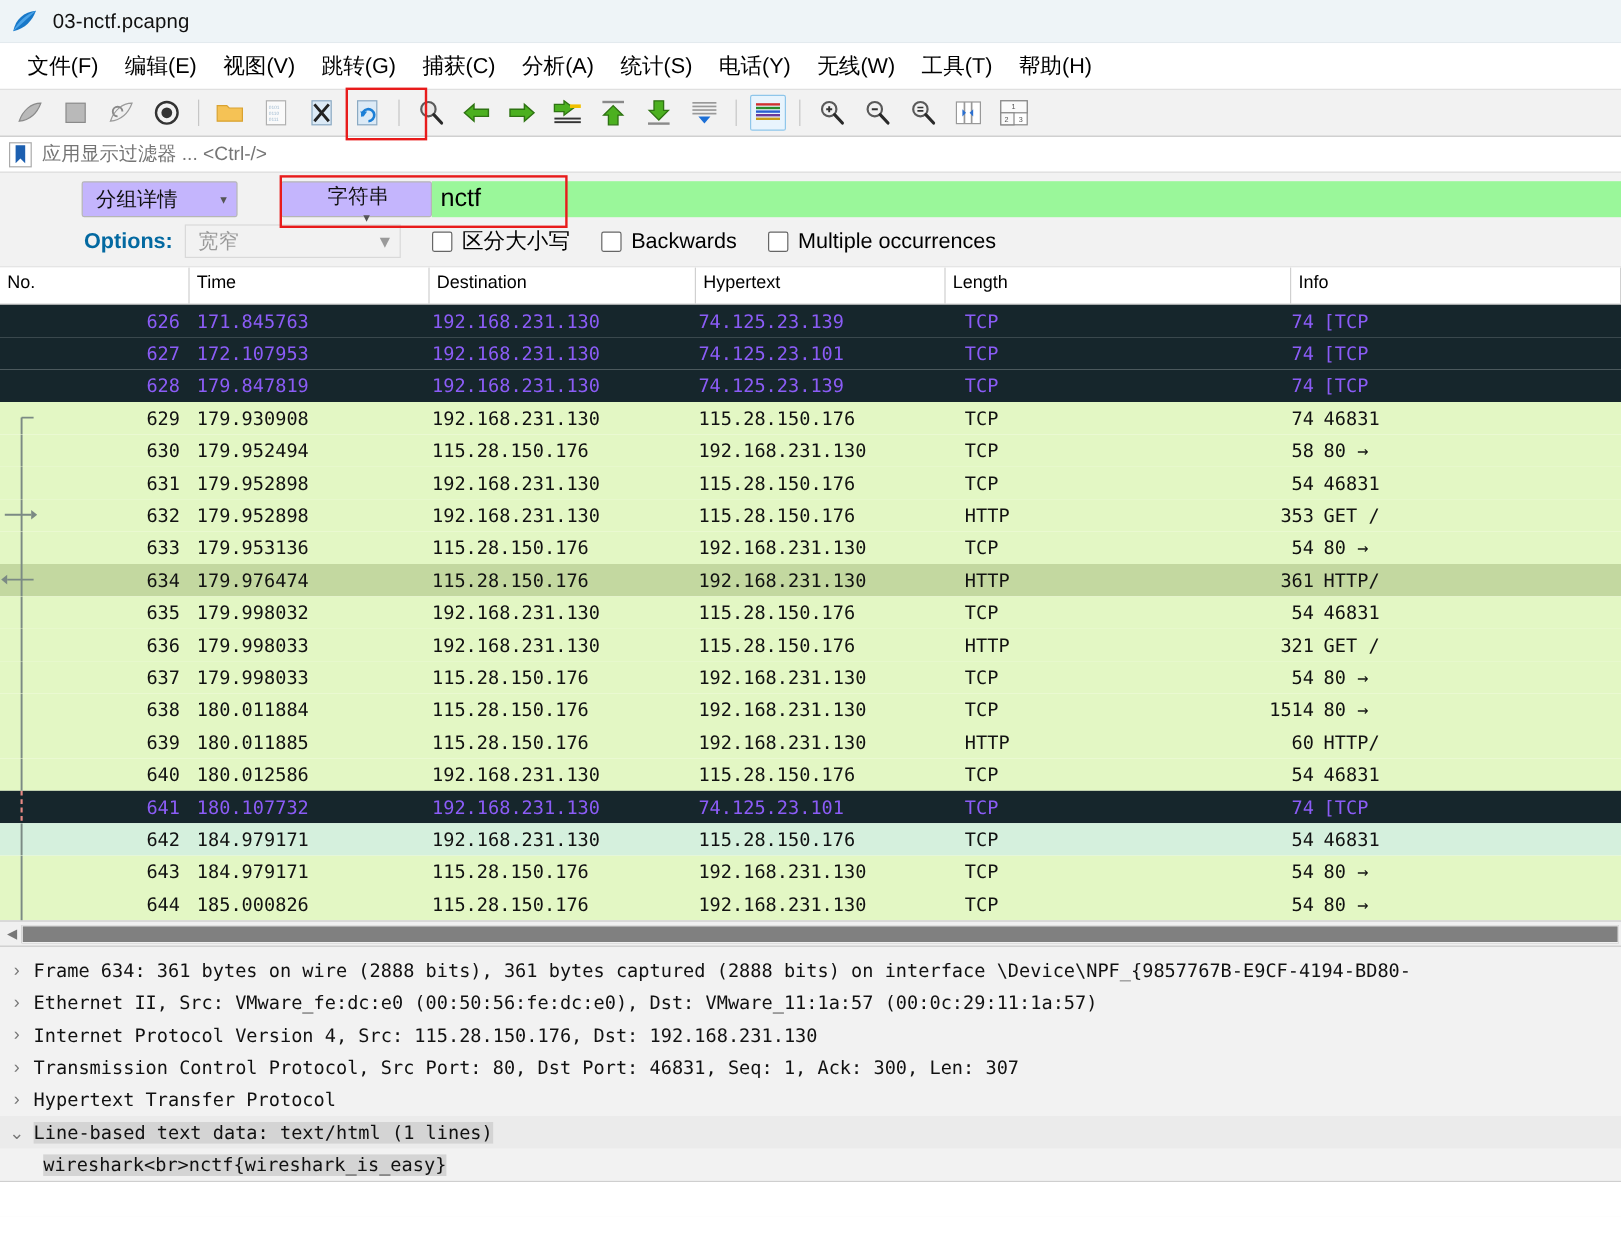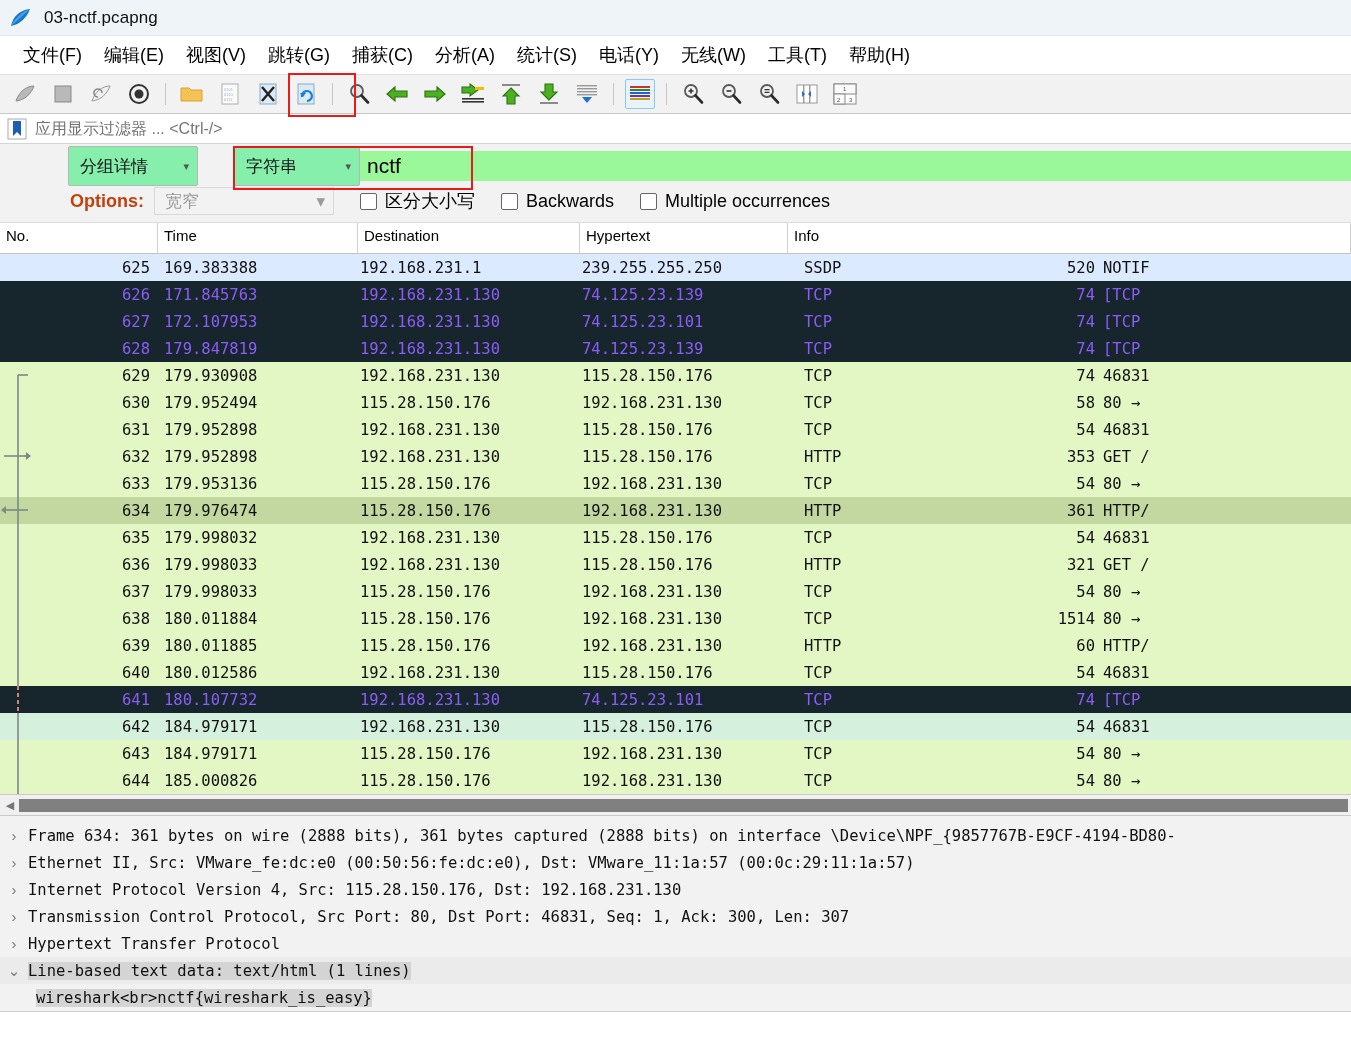--- a/index.html
+++ b/index.html
@@ -115,34 +115,34 @@
     padding: 6px 0 4px 0;
     position: relative;
   }
   .find-row1 {
     display: flex;
     align-items: center;
     height: 32px;
     padding-left: 68px;
   }
   .combo {
-    height: 40px;
+    height: 30px;
     min-width: 130px;
-    background: #86efac;
+    background: #c4b5fd;
     border: 1px solid #b6b6b6;
     border-radius: 2px;
     display: flex;
     align-items: center;
     justify-content: space-between;
     padding: 0 8px 0 11px;
     font-size: 17px;
     color: #111;
   }
   .combo .chev { color:#555; font-size:11px; margin-left:14px; }
-  .combo.narrow { min-width: 126px; }
+  .combo.narrow { min-width: 126px; flex-direction: column; }
   .combo-gap { width: 36px; }
   .find-value {
     flex: 1;
     height: 30px;
     background: #9af79a;
     border: none;
     outline: none;
     font-size: 21px;
     color: #000;
     padding: 0 7px;
@@ -159,21 +159,21 @@
   .find-row2 {
     display: flex;
     align-items: center;
     height: 34px;
     padding-left: 70px;
     margin-top: 2px;
   }
   .opt-label {
     font-size: 18px;
     font-weight: bold;
-    color: #c2410c;
+    color: #0369a1;
     margin-right: 10px;
   }
   .opt-combo {
     width: 180px;
     height: 28px;
     background: #f2f2f2;
     border: 1px solid #d9d9d9;
     display: flex;
     align-items: center;
     justify-content: space-between;
@@ -527,34 +527,25 @@
   <div class="find-redbox"></div>
 </div>
 
 <div class="packet-pane">
 
   <div class="plist-header">
     <div class="hcell" style="width:158px;flex:0 0 158px;">No.</div>
     <div class="hcell" style="width:200px;flex:0 0 200px;">Time</div>
     <div class="hcell" style="width:222px;flex:0 0 222px;">Destination</div>
     <div class="hcell" style="width:208px;flex:0 0 208px;">Hypertext</div>
+    <div class="hcell" style="width:288px;flex:0 0 288px;">Length</div>
     <div class="hcell" style="flex:1 1 auto;">Info</div>
   </div>
 
   <div class="plist-body" id="plist-body">
-      <div class="prow r-selected-blue">
-        <div class="c-marker"></div>
-        <div class="c-no">625</div>
-        <div class="c-time">169.383388</div>
-        <div class="c-src">192.168.231.1</div>
-        <div class="c-dst">239.255.255.250</div>
-        <div class="c-prot">SSDP</div>
-        <div class="c-len">520</div>
-        <div class="c-info">NOTIF</div>
-      </div>
       <div class="prow r-black">
         <div class="c-marker"></div>
         <div class="c-no">626</div>
         <div class="c-time">171.845763</div>
         <div class="c-src">192.168.231.130</div>
         <div class="c-dst">74.125.23.139</div>
         <div class="c-prot">TCP</div>
         <div class="c-len">74</div>
         <div class="c-info">[TCP</div>
       </div>

